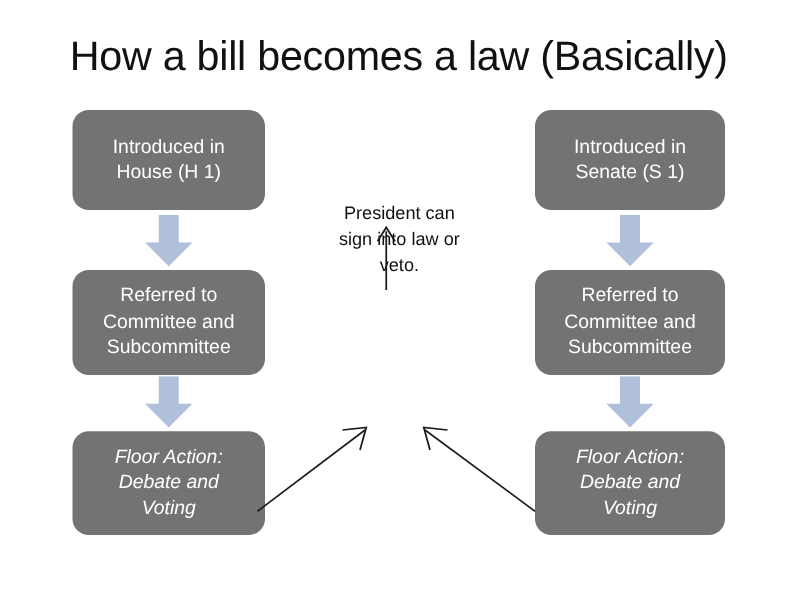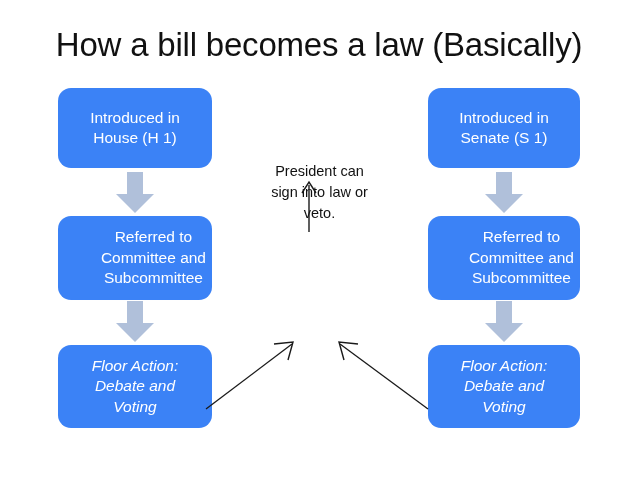--- a/index.html
+++ b/index.html
@@ -26,41 +26,41 @@
     width: 638px;
     text-align: center;
     font-size: 33px;
     font-weight: 400;
     color: #111111;
     letter-spacing: -0.2px;
     white-space: nowrap;
   }
   .node {
     position: absolute;
-    background: #3b82f6;
+    background: #737373;
     border-radius: 13px;
     color: #ffffff;
     display: flex;
     align-items: center;
     justify-content: center;
     text-align: center;
     font-size: 15.5px;
     line-height: 1.32;
     box-sizing: border-box;
     padding: 2px 6px;
   }
   .node-text {
     display: block;
     white-space: pre-line;
   }
   
   .col-left  { left: 58px;  width: 154px; }
   .col-right { left: 428px; width: 152px; }
   .row-1 { top: 88px;  height: 80px; }
-  .row-2 { top: 216px; height: 84px; justify-content: flex-end; }
+  .row-2 { top: 216px; height: 84px; }
   .row-3 { top: 345px; height: 83px; font-style: italic; }
 
   
   .block-arrow {
     position: absolute;
     width: 40px;
     height: 42px;
   }
   .ba-l1 { left: 115px; top: 172px; }
   .ba-l2 { left: 115px; top: 301px; }

